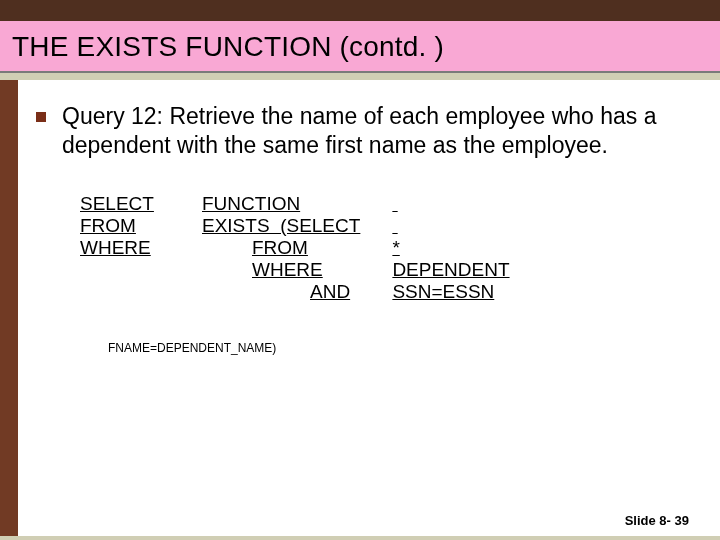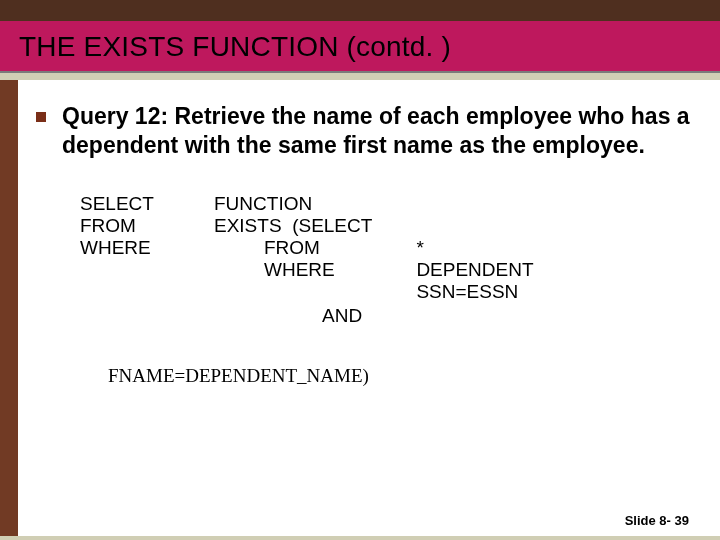--- a/index.html
+++ b/index.html
@@ -7,22 +7,22 @@
   body {
     background: #d0ceb4;
     font-family: Arial, Helvetica, sans-serif;
     color: #000;
   }
   .top-bar {
     height: 21px;
     background: #4f2f1f;
   }
   .title-band {
-    background: #be185d;
-    padding: 10px 0 8px 19px;
+    background: #f9a8d4;
+    padding: 10px 0 8px 12px;
     border-bottom: 2px solid #7a7a7a;
   }
   .title-text {
     font-size: 28px;
     letter-spacing: 0.2px;
   }
   .mid-sep {
     height: 7px;
     background: #d0ceb4;
   }
@@ -48,42 +48,40 @@
   .bullet-sq {
     width: 10px;
     height: 10px;
     background: #7a2e18;
     margin-top: 10px;
     flex-shrink: 0;
   }
   .para {
     font-size: 23px;
     line-height: 1.28;
-    font-weight: bold;
   }
   .query-block {
     margin-top: 32px;
     margin-left: 44px;
     font-size: 19px;
     display: flex;
     gap: 36px;
   }
   .q-label { width: 72px; }
-  .q-cols { display: flex; gap: 44px; }
+  .q-cols { display: flex; gap: 32px; text-decoration: underline; }
   .q-col1 { width: 90px; }
   .q-col2 { }
   .q-col2 .ind1 { padding-left: 50px; }
-  .q-col2 .ind2 { padding-left: 108px; margin-top: 24px; }
+  .q-col2 .ind2 { padding-left: 108px; }
   .q-col3 { }
   .q-line { white-space: pre; }
   .closing {
     margin-top: 38px;
     margin-left: 72px;
-    font-size: 19px;
-    font-family: Liberation Serif, serif;
+    font-size: 12px;
   }
   .footer {
     position: absolute;
     bottom: 8px;
     right: 31px;
     font-size: 13px;
     font-weight: bold;
   }
 </style>
 </head>

